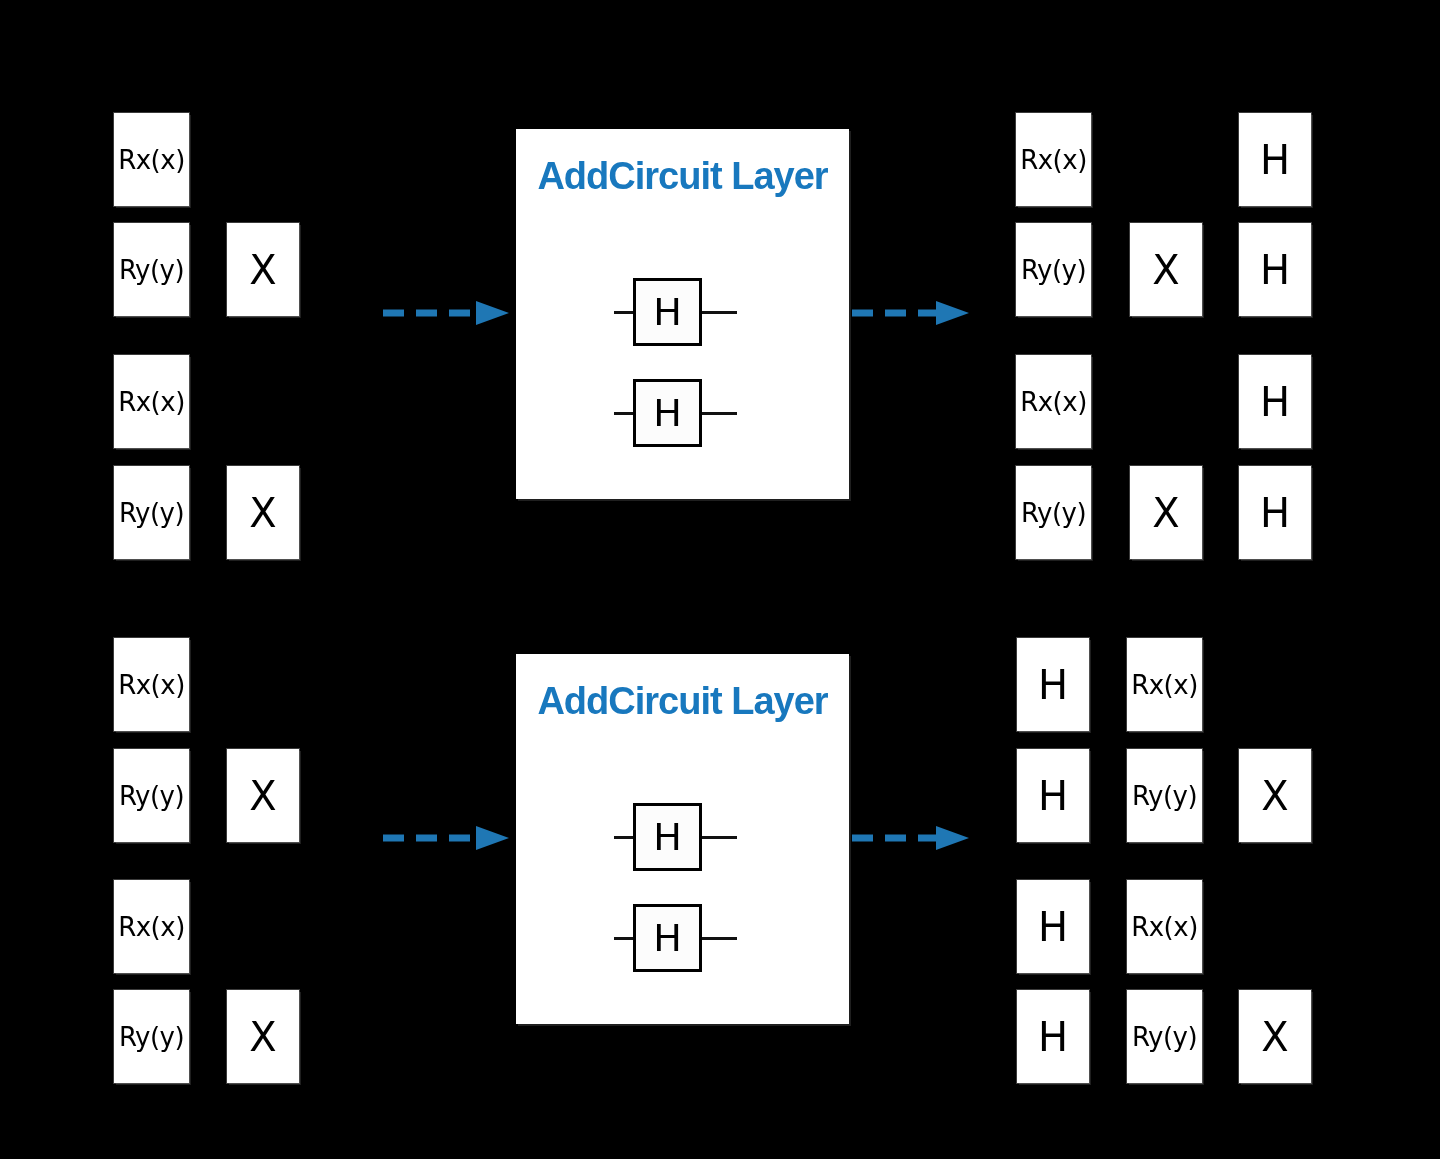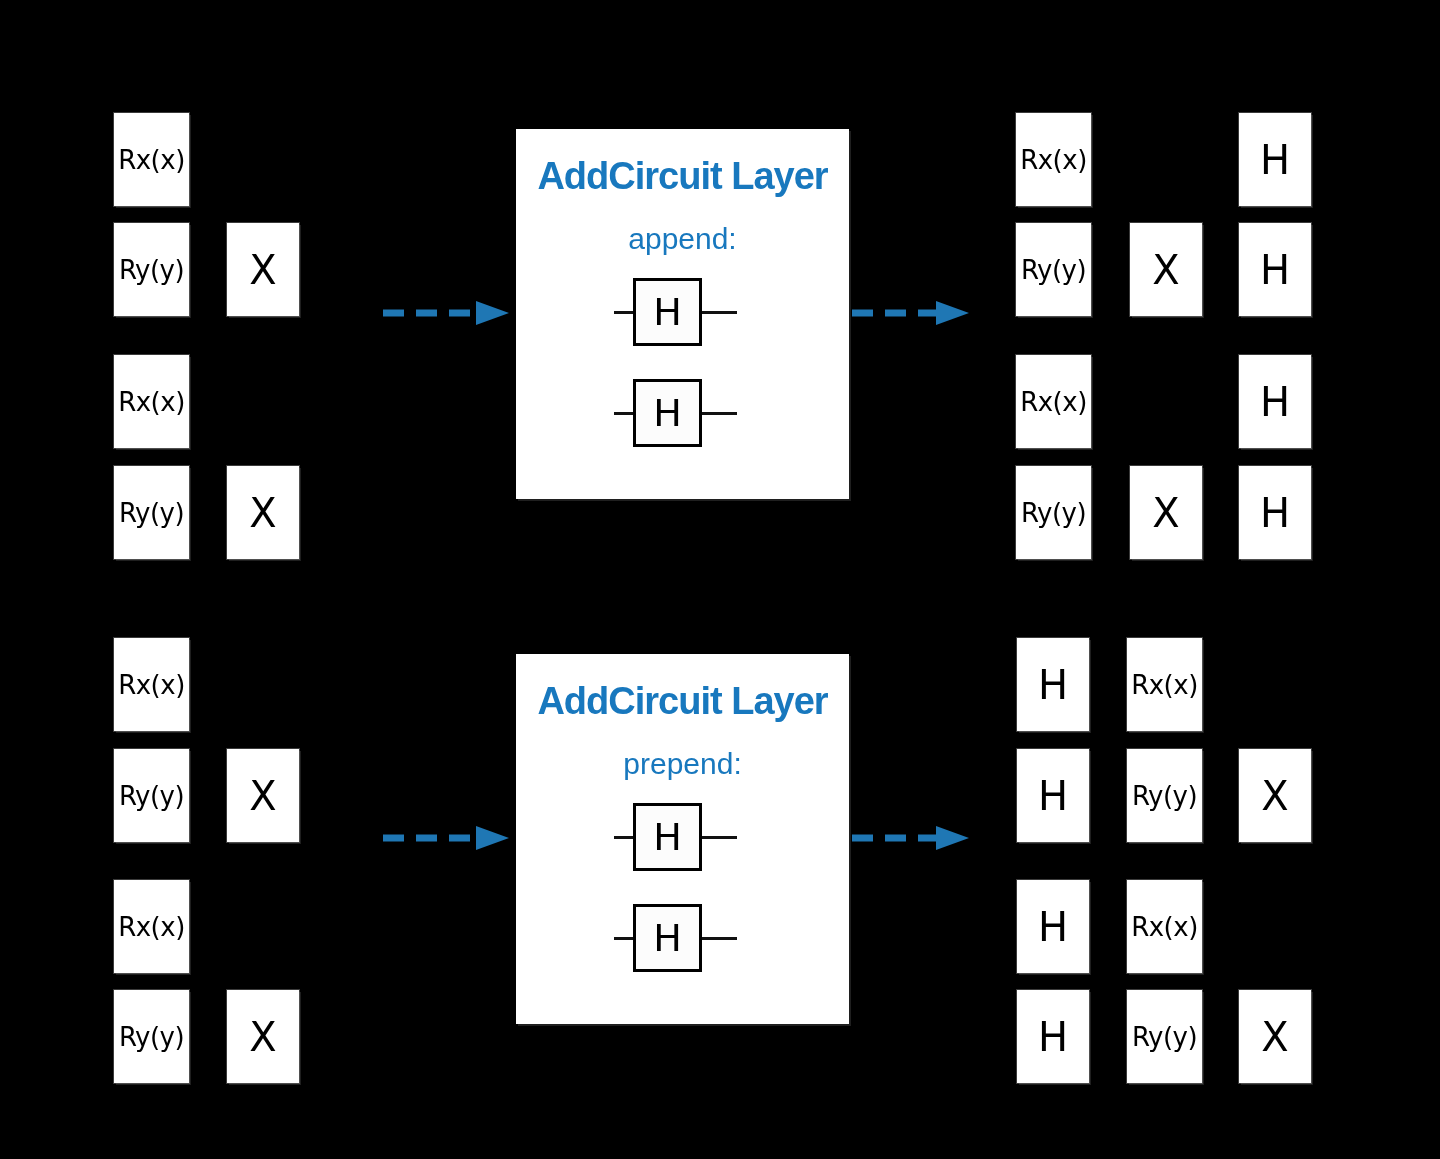--- a/index.html
+++ b/index.html
@@ -89,36 +89,34 @@
       <div class="gate-box fn-letter" style="left: 1239px; top: 749px; width: 72px;">X</div>
       <div class="gate-box fn-letter" style="left: 1017px; top: 880px; width: 72px;">H</div>
       <div class="gate-box fn-label" style="left: 1127px; top: 880px; width: 75px;">Rx(x)</div>
       <div class="gate-box fn-letter" style="left: 1017px; top: 990px; width: 72px;">H</div>
       <div class="gate-box fn-label" style="left: 1127px; top: 990px; width: 75px;">Ry(y)</div>
       <div class="gate-box fn-letter" style="left: 1239px; top: 990px; width: 72px;">X</div>
     </div>
 
   <div class="panel" style="left:516px; top:129px;">
     <div class="panel-title">AddCircuit Layer</div>
-    <div class="panel-mode">append:</div>
     <div class="hgate hgate-1">
       <span class="wire"></span>
       <span class="hbox">H</span>
       <span class="wire wire-r"></span>
     </div>
     <div class="hgate hgate-2">
       <span class="wire"></span>
       <span class="hbox">H</span>
       <span class="wire wire-r"></span>
     </div>
   </div>
 
   <div class="panel" style="left:516px; top:654px;">
     <div class="panel-title">AddCircuit Layer</div>
-    <div class="panel-mode">prepend:</div>
     <div class="hgate hgate-1">
       <span class="wire"></span>
       <span class="hbox">H</span>
       <span class="wire wire-r"></span>
     </div>
     <div class="hgate hgate-2">
       <span class="wire"></span>
       <span class="hbox">H</span>
       <span class="wire wire-r"></span>
     </div>

